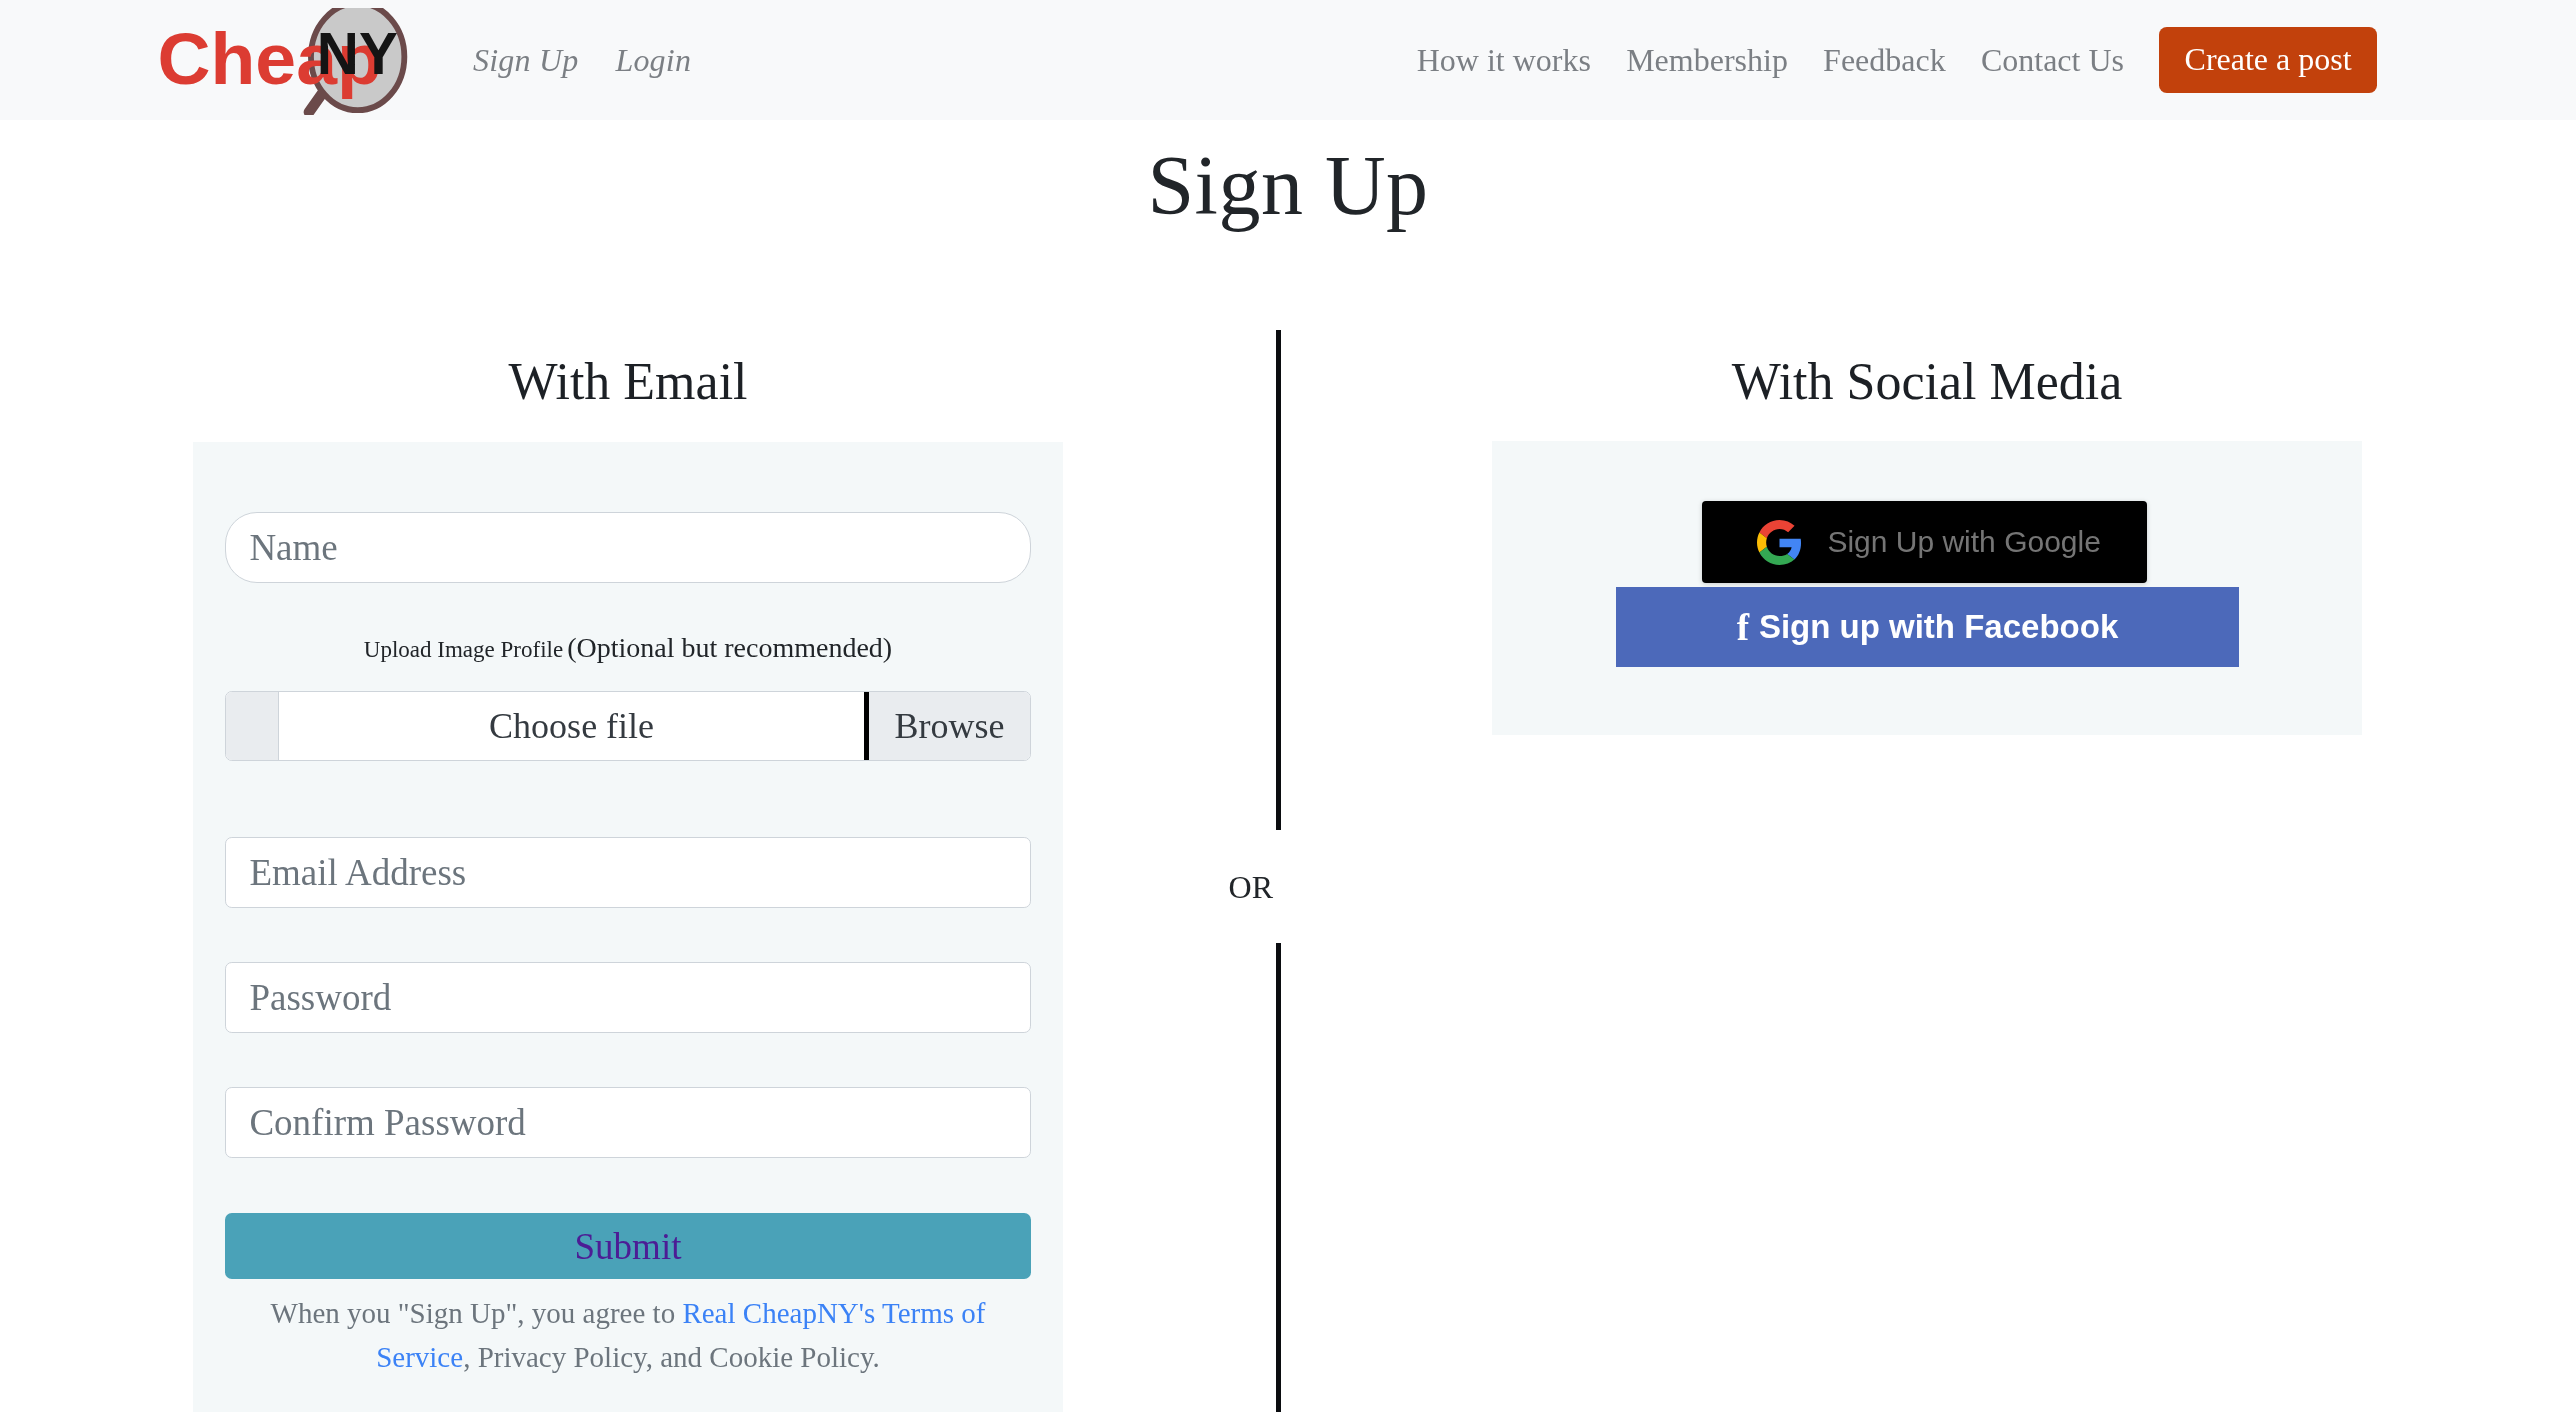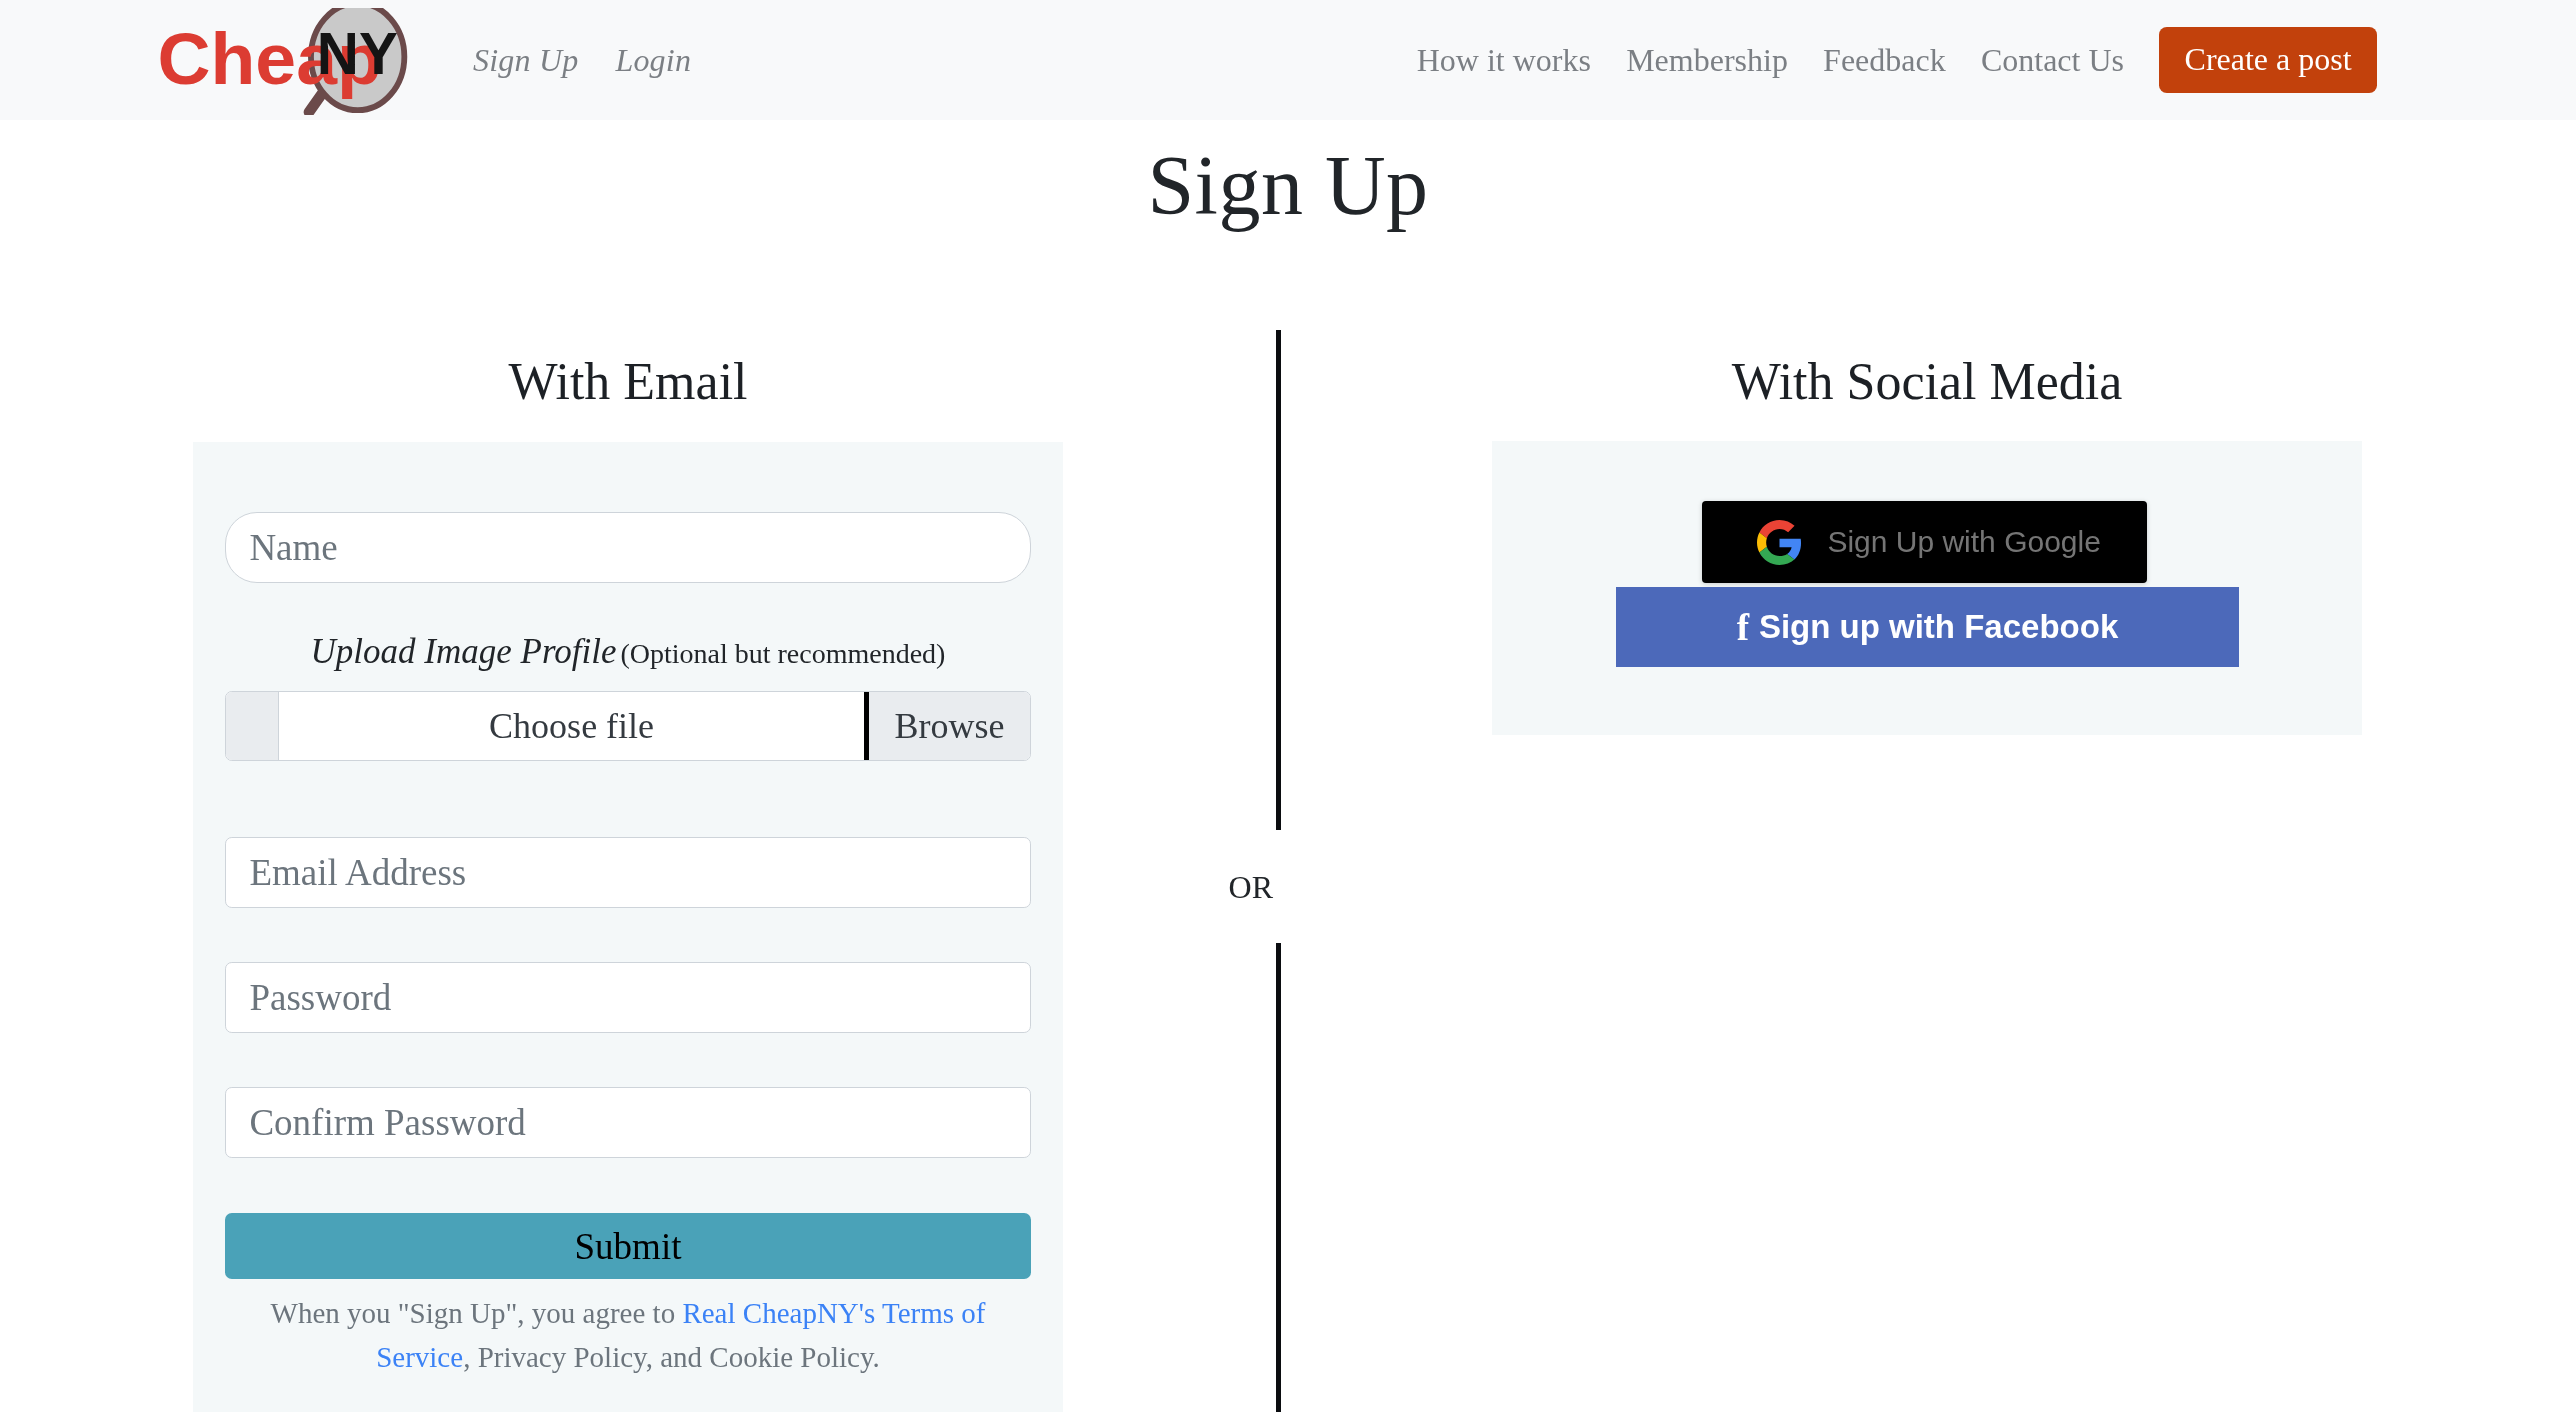--- a/index.html
+++ b/index.html
@@ -146,21 +146,21 @@
   .upload-label {
     position: absolute;
     left: 32px;
     top: 190px;
     width: 806px;
     text-align: center;
     white-space: nowrap;
     font-family: "Liberation Serif", "DejaVu Serif", serif;
     color: #212529;
   }
-  .upload-label .main { font-size: 35px; font-style: italic; }
+  .upload-label .main { font-size: 23px; }
   .upload-label .sub  { font-size: 28px; }
 
   .file-row {
     position: absolute;
     left: 32px;
     top: 249px;
     width: 806px;
     height: 70px;
     display: flex;
     border: 1px solid #ced4da;
@@ -198,21 +198,21 @@
     cursor: pointer;
   }
 
   .btn-submit {
     position: absolute;
     left: 32px;
     top: 771px;
     width: 806px;
     height: 66px;
     background: #4aa2b8;
-    color: #000000;
+    color: #4c1d95;
     border: none;
     border-radius: 6.8px;
     font-family: "Liberation Serif", "DejaVu Serif", serif;
     font-size: 37px;
     cursor: pointer;
     line-height: 1;
   }
 
   .terms {
     position: absolute;

